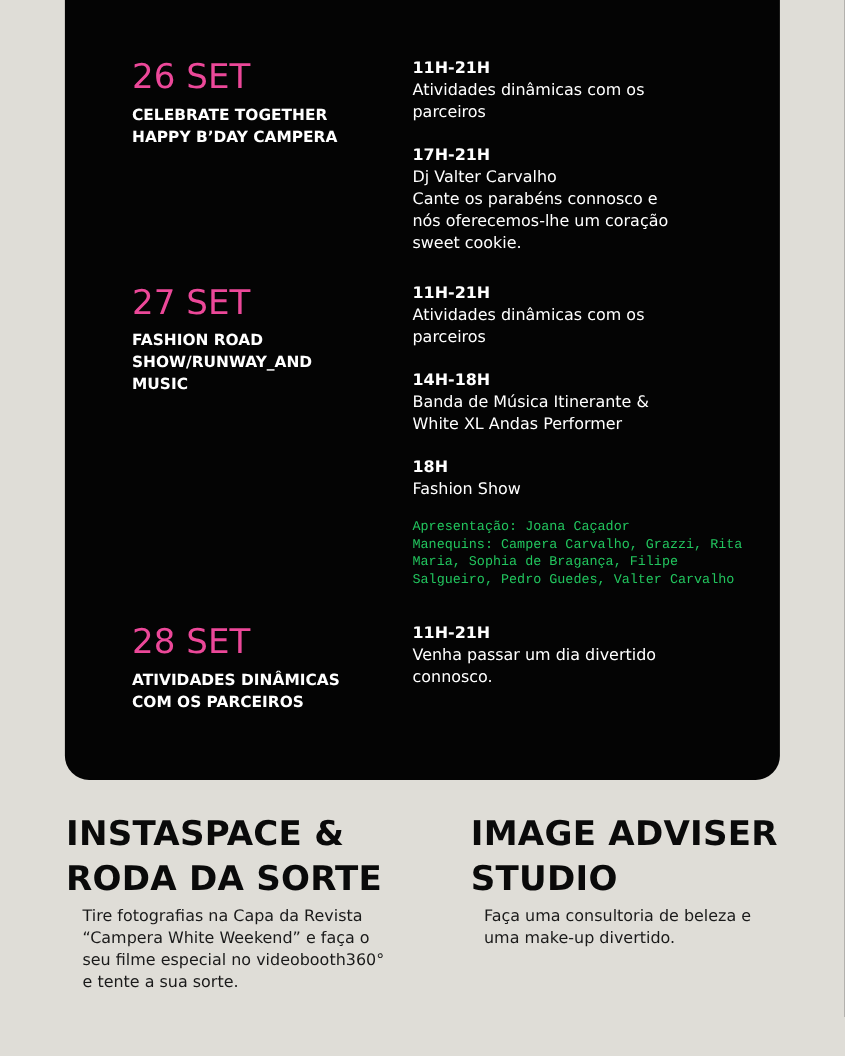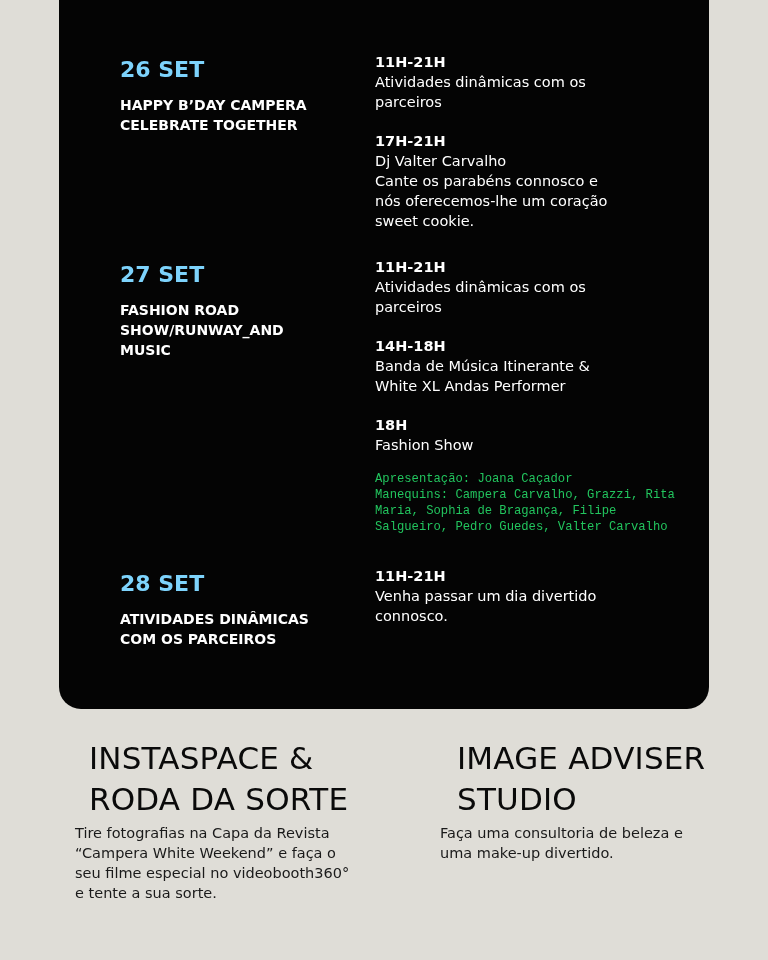--- a/index.html
+++ b/index.html
@@ -9,50 +9,50 @@
     font-family:"DejaVu Sans", sans-serif;
     position:relative;
   }
   .panel {
     position:absolute; left:59px; top:0; width:650px; height:709px;
     background:#040404; border-radius:0 0 22px 22px;
   }
   .day { position:absolute; left:0; width:650px; }
   .day-left { position:absolute; left:61px; top:0; width:240px; }
   .day-date {
-    color:#7dd3fc; font-weight:bold; font-size:22px; line-height:36px; letter-spacing:0px;
+    color:#ec4899; font-weight:normal; font-size:31px; line-height:36px; letter-spacing:0px;
   }
   .day-theme {
     color:#fff; font-weight:bold; font-size:14px; line-height:20px; margin-top:7px;
     text-transform:uppercase;
   }
   .day-right { position:absolute; left:316px; top:0; width:300px; }
   .slot { margin-bottom:19px; }
   .slot-time { color:#fff; font-weight:bold; font-size:14.5px; line-height:20px; }
   .slot-desc { color:#fff; font-size:14.5px; line-height:20px; }
   .slot-note { color:#22c55e; font-size:12.2px; line-height:16px; margin-top:16px;font-family:Liberation Mono, monospace; }
 
   .feature { position:absolute; top:738px; }
   .feature-title {
-    color:#0a0a0a; font-weight:normal; font-size:31px; line-height:41px;
-    text-transform:uppercase; letter-spacing:0.2px;margin-left:29px;
+    color:#0a0a0a; font-weight:bold; font-size:31px; line-height:41px;
+    text-transform:uppercase; letter-spacing:0.2px;
   }
   .feature-desc { color:#1a1a1a; font-size:14.5px; line-height:20px; margin-top:3px;margin-left:12px; }
 </style>
 </head>
 <body>
 
 <div class="panel">
 
   <div class="day" style="top:52px;">
     <div class="day-left">
       <div class="day-date">26 SET</div>
       <div class="day-theme">
+        <div>CELEBRATE TOGETHER</div>
         <div>HAPPY B’DAY CAMPERA</div>
-        <div>CELEBRATE TOGETHER</div>
       </div>
     </div>
     <div class="day-right" style="top:0;">
       <div class="slot">
         <div class="slot-time">11H-21H</div>
         <div class="slot-desc">
           <div>Atividades dinâmicas com os</div>
           <div>parceiros</div>
         </div>
       </div>

